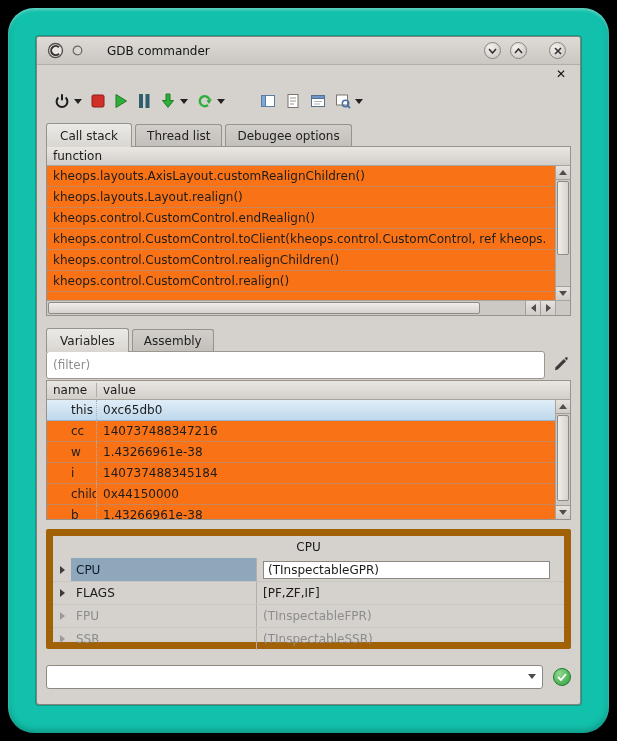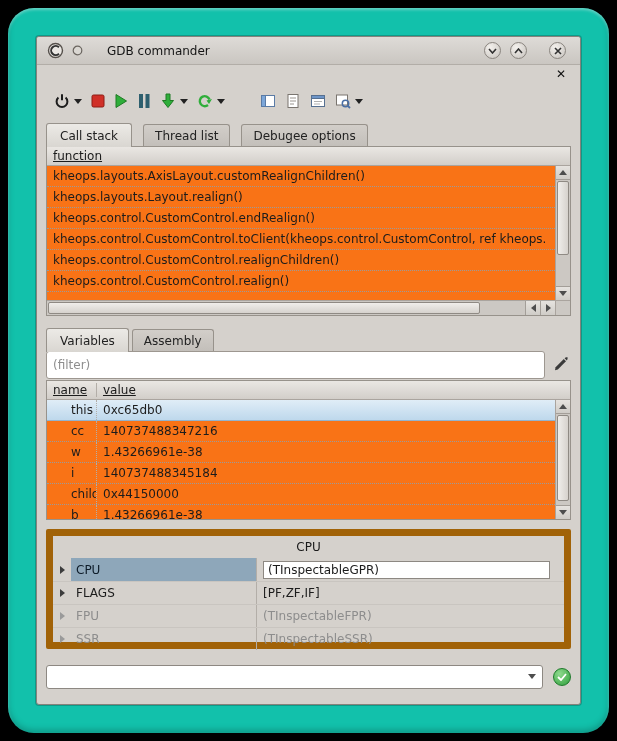--- a/index.html
+++ b/index.html
@@ -62,21 +62,21 @@
   .tbtn { height: 24px; display: flex; align-items: center; padding: 0 3px; margin-right: 3px; }
   .tbtn .ic { display: flex; }
   .chev {
     width: 0; height: 0; margin-left: 4px;
     border-left: 4px solid transparent; border-right: 4px solid transparent;
     border-top: 5px solid #222;
   }
   .tb-gap { width: 26px; }
   
   .tabs { display: flex; align-items: flex-end; padding-left: 9px; position: relative; z-index: 2; }
-  .tabs.first { margin-top: 6px; gap: 8px; }
+  .tabs.first { margin-top: 6px; }
   .tabs.second { margin-top: 12px; }
   .tab {
     padding: 4px 11px 3px;
     border: 1px solid #97928b; border-bottom: none;
     border-radius: 3px 3px 0 0;
     background: linear-gradient(#d2cec9, #c3bfba);
     margin-right: 3px; color: #222;
   }
   .tab.active {
     background: linear-gradient(#eceae6, #d9d6d1);
@@ -93,21 +93,21 @@
     display: grid; grid-template-columns: 1fr 15px; grid-template-rows: 19px 1fr 15px;
   }
   .vars-panel {
     height: 140px; flex: 0 0 140px; margin-top: 4px;
     display: grid; grid-template-columns: 1fr 15px; grid-template-rows: 19px 1fr;
   }
   .thead {
     grid-column: 1 / 3;
     background: linear-gradient(#eae7e3, #d2cec9);
     border-bottom: 1px solid #aaa49e;
-    display: flex; align-items: center; text-decoration: underline;
+    display: flex; align-items: center;
   }
   .th { padding: 0 6px; color: #1a1a1a; }
   .th.name-col { width: 50px; border-right: 1px solid #b3aea8; }
   .rows { grid-column: 1; grid-row: 2; overflow: hidden; background: #f97316; }
   .cs-row {
     height: 21px; line-height: 20px; padding: 0 6px;
     border-bottom: 1px dotted #9a9a9a;
     white-space: nowrap; overflow: hidden;
   }
   .v-row { height: 21px; display: flex; border-bottom: 1px dotted #9a9a9a; }

